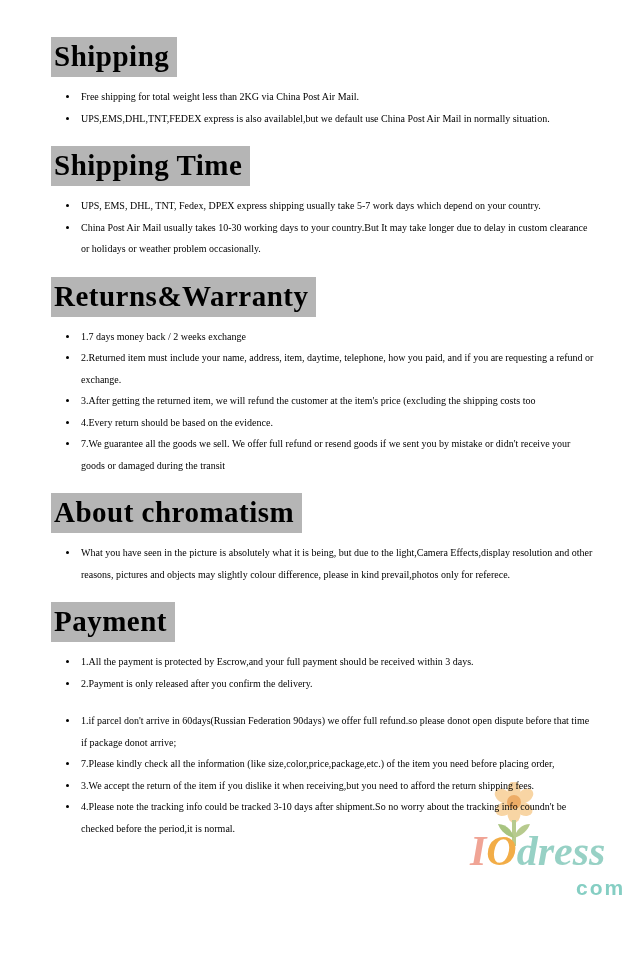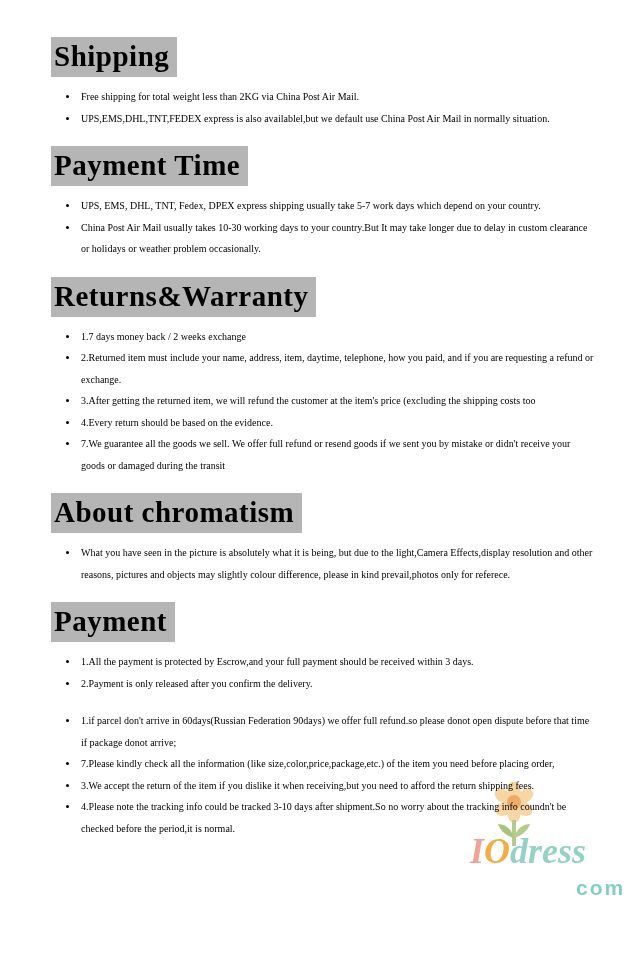--- a/index.html
+++ b/index.html
@@ -59,21 +59,21 @@
   }
   .wm-flower{
     position:absolute;left:24px;top:2px;
     width:44px;height:66px;
   }
   .wm-brand{
     position:absolute;left:2px;top:48px;
     font-family:"Liberation Serif", serif;
     font-style:italic;
     font-weight:bold;
-    font-size:36px;
+    font-size:42px;
     line-height:46px;
     white-space:nowrap;
   }
   .wm-i{color:var(--logo-i);}
   .wm-o{color:var(--logo-o);}
   .wm-dress{color:var(--logo-dress);}
   .wm-com{
     position:absolute;left:108px;top:96px;
     font-family:"Liberation Sans", sans-serif;
     font-weight:bold;
@@ -110,21 +110,21 @@
 
     <section>
       <div><span class="hl-heading">Shipping</span></div>
       <ul class="bullets">
         <li>Free shipping for total weight less than 2KG via China Post Air Mail.</li>
         <li>UPS,EMS,DHL,TNT,FEDEX express is also availablel,but we default use China Post Air Mail in normally situation.</li>
       </ul>
     </section>
 
     <section>
-      <div><span class="hl-heading">Payment Time</span></div>
+      <div><span class="hl-heading">Shipping Time</span></div>
       <ul class="bullets">
         <li>UPS, EMS, DHL, TNT, Fedex, DPEX express shipping usually take 5-7 work days which depend on your country.</li>
         <li>China Post Air Mail usually takes 10-30 working days to your country.But It may take longer due to delay in custom clearance or holidays or weather problem occasionally.</li>
       </ul>
     </section>
 
     <section>
       <div><span class="hl-heading">Returns&amp;Warranty</span></div>
       <ul class="bullets">
         <li>1.7 days money back / 2 weeks exchange</li>

